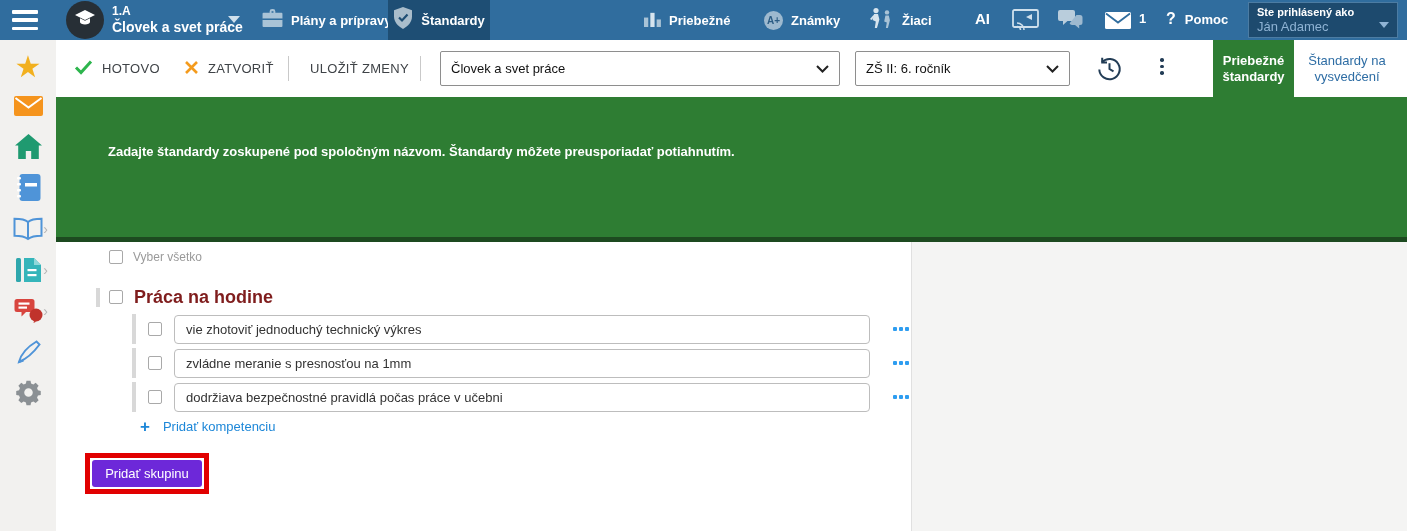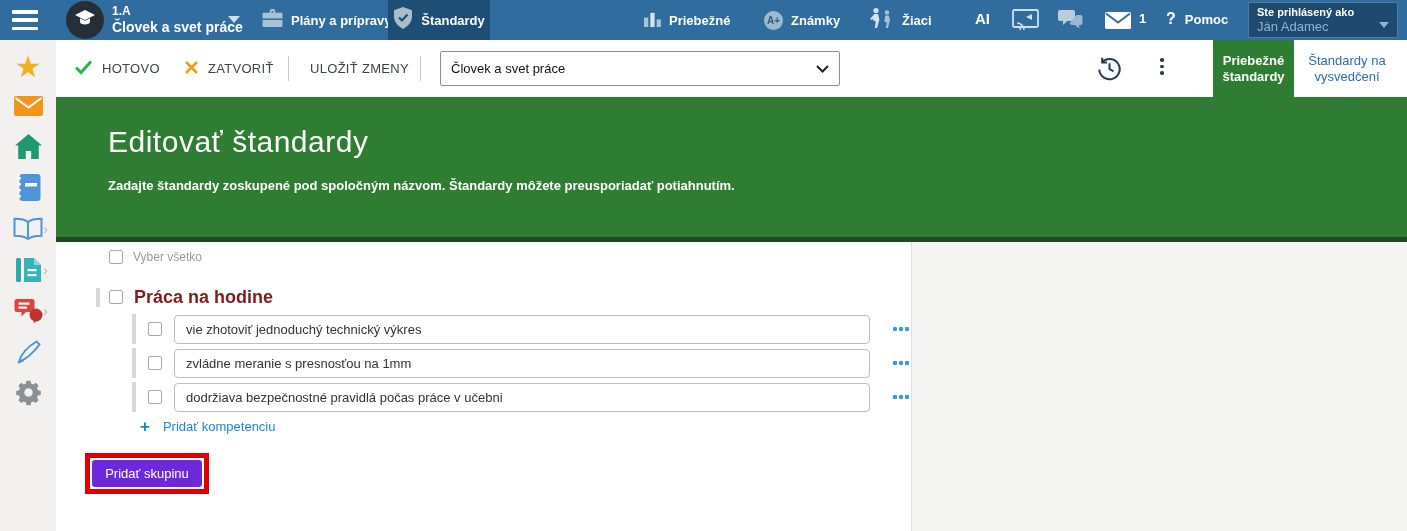--- a/index.html
+++ b/index.html
@@ -283,20 +283,26 @@
     <span>ULOŽIŤ ZMENY</span>
   </div>
   <div class="tb-divider" style="left:364px;"></div>
 
   <div class="selectbox sel-subject">
     <span>Človek a svet práce</span>
     <span><svg width="13" height="8" viewBox="0 0 13 8" fill="none" stroke="#222" stroke-width="2">
           <path d="M1 1l5.5 5.5L12 1"></path>
         </svg></span>
   </div>
+  <div class="selectbox sel-grade">
+    <span>ZŠ II: 6. ročník</span>
+    <span><svg width="13" height="8" viewBox="0 0 13 8" fill="none" stroke="#222" stroke-width="2">
+          <path d="M1 1l5.5 5.5L12 1"></path>
+        </svg></span>
+  </div>
 
   <div class="tb-history" style="position:absolute;">
     <span><svg width="27" height="27" viewBox="0 0 27 27" fill="none" stroke="#223c55" stroke-width="2">
           <path d="M6 7.2A10.2 10.2 0 1 1 3.3 14.5"></path>
           <path d="M6.2 2.8v4.8H11"></path>
           <path d="M13.5 8.2v5.8l4 2.4"></path>
         </svg></span>
   </div>
   <div class="tb-dots">
       <i></i>
@@ -306,21 +312,20 @@
 
   <div class="mode-tab tab-green">
     <span>Priebežné štandardy</span>
   </div>
   <div class="mode-tab tab-white">
     <span>Štandardy na vysvedčení</span>
   </div>
 </div>
 
 <section class="green-header">
-  <div class="gh-title">Editovať štandardy</div>
   <div class="gh-sub">Zadajte štandardy zoskupené pod spoločným názvom. Štandardy môžete preusporiadať potiahnutím.</div>
 </section>
 
 <main class="content">
   <div class="panel">
 
     <div class="select-all">
       <span class="cb"></span>
       <span class="lbl">Vyber všetko</span>
     </div>

